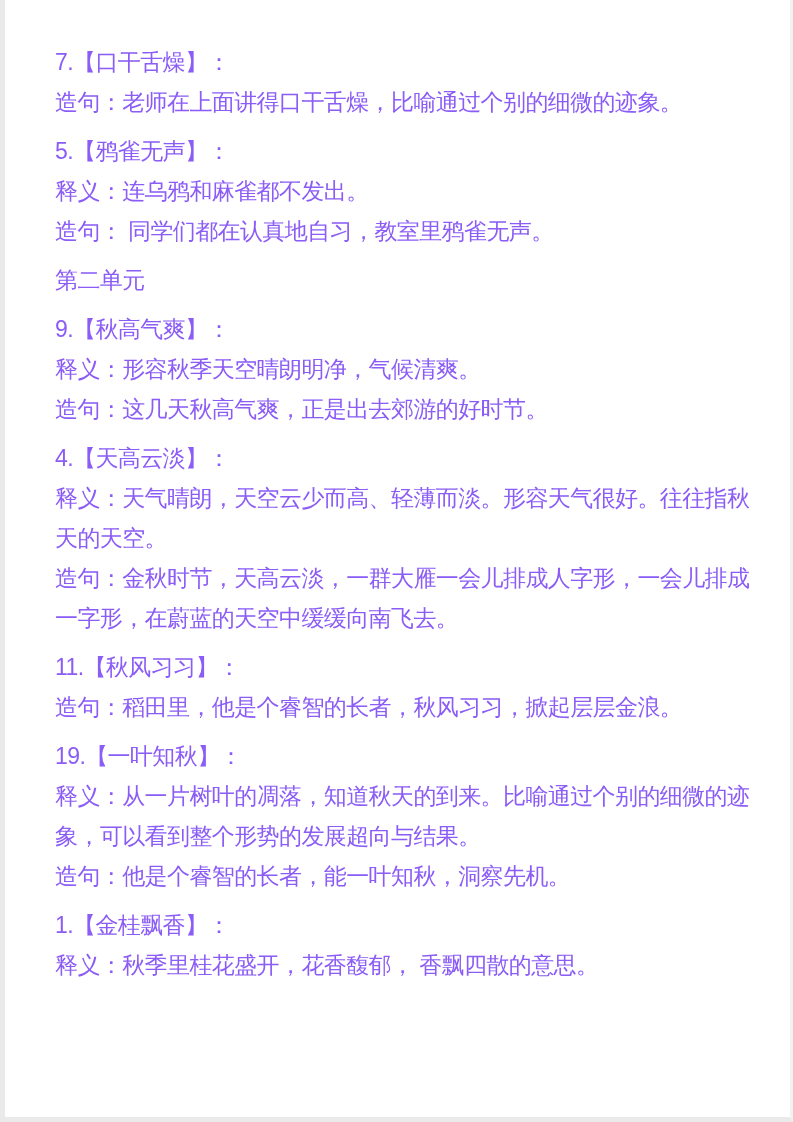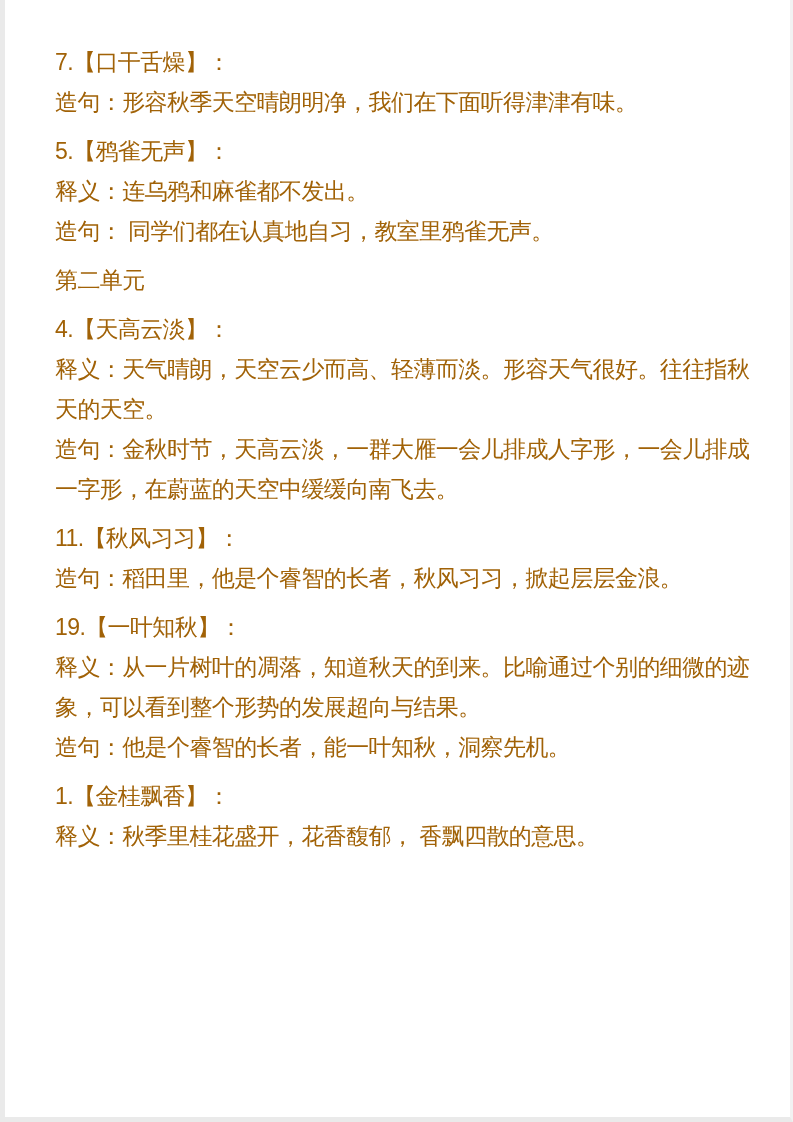--- a/index.html
+++ b/index.html
@@ -20,48 +20,53 @@
     overflow: hidden;
     font-family: "Liberation Sans", "DejaVu Sans", sans-serif;
     color: #111111;
   }
   .page h2, .page p {
     margin: 0;
     font-size: 23px;
     line-height: 40px;
     letter-spacing: -0.6px;
     font-weight: 400;
-    color: #a16207;
+    color: #8b5cf6;
   }
   .entry-heading, .section-title {
     font-weight: 700;
     margin-top: 9px !important;
   }
   .entry:first-of-type .entry-heading {
     margin-top: 0 !important;
   }
 </style>
 </head>
 <body>
 
 <div class="page">
 
   <section class="entry">
     <h2 class="entry-heading">7.【口干舌燥】：</h2>
-    <p class="entry-line">造句：形容秋季天空晴朗明净，我们在下面听得津津有味。</p>
+    <p class="entry-line">造句：老师在上面讲得口干舌燥，比喻通过个别的细微的迹象。</p>
   </section>
 
   <section class="entry">
     <h2 class="entry-heading">5.【鸦雀无声】：</h2>
     <p class="entry-line">释义：连乌鸦和麻雀都不发出。</p>
     <p class="entry-line">造句： 同学们都在认真地自习，教室里鸦雀无声。</p>
   </section>
 
   <h2 class="section-title">第二单元</h2>
 
+  <section class="entry">
+    <h2 class="entry-heading">9.【秋高气爽】：</h2>
+    <p class="entry-line">释义：形容秋季天空晴朗明净，气候清爽。</p>
+    <p class="entry-line">造句：这几天秋高气爽，正是出去郊游的好时节。</p>
+  </section>
 
   <section class="entry">
     <h2 class="entry-heading">4.【天高云淡】：</h2>
     <p class="entry-line">释义：天气晴朗，天空云少而高、轻薄而淡。形容天气很好。往往指秋天的天空。</p>
     <p class="entry-line">造句：金秋时节，天高云淡，一群大雁一会儿排成人字形，一会儿排成一字形，在蔚蓝的天空中缓缓向南飞去。</p>
   </section>
 
   <section class="entry">
     <h2 class="entry-heading">11.【秋风习习】：</h2>
     <p class="entry-line">造句：稻田里，他是个睿智的长者，秋风习习，掀起层层金浪。</p>

